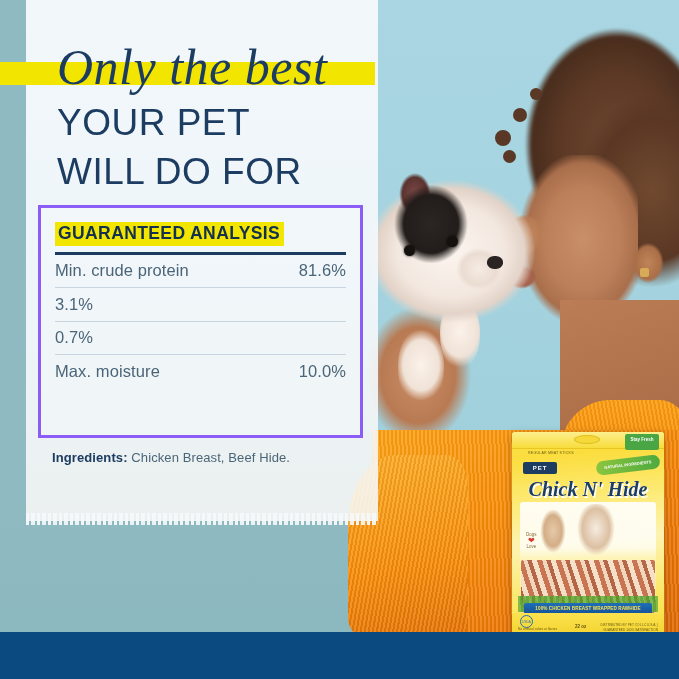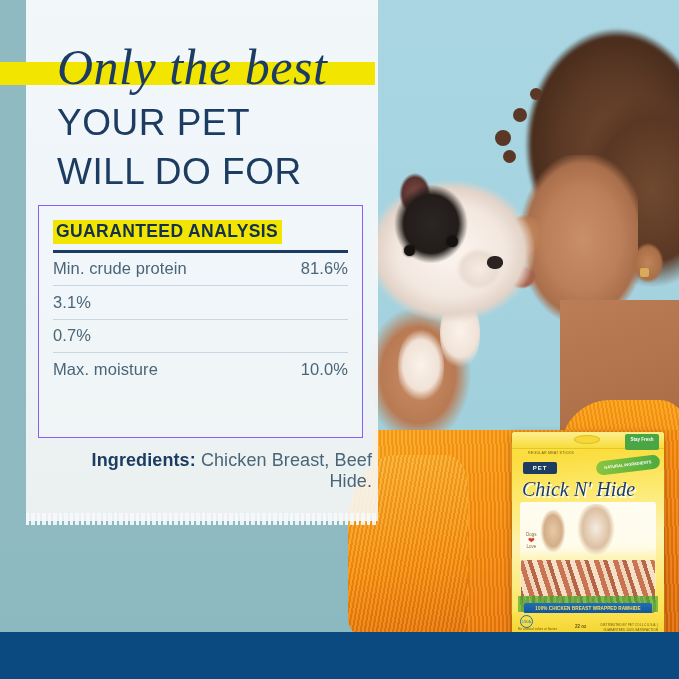--- a/index.html
+++ b/index.html
@@ -156,42 +156,42 @@
   }
   .hl-caps {
     margin-left:57px; margin-top:2px;
     font-size:37px; font-weight:400; line-height:1.26;
     letter-spacing:.5px; color:#1c3c61;
   }
 
   
   .analysis-box {
     position:absolute; left:38px; top:205px; width:325px; height:233px;
-    border:1px solid #8b5cf6; background:rgba(255,255,255,.18);
+    border:3px solid #8b5cf6; background:rgba(255,255,255,.18);
   }
   .analysis-head {
     margin:14px 0 0 14px; display:inline-block;
     background:#f2e500; padding:1px 4px 2px 3px;
     font-size:17.5px; font-weight:700; letter-spacing:.4px; color:#13314f;
   }
   .head-rule {
     margin:6px 14px 0 14px; height:2.5px; background:#1c3c61;
   }
   .rows { margin:0 14px; }
   .row {
     display:flex; justify-content:space-between; align-items:center;
     height:33.5px; border-bottom:1px solid #c9d6e1;
     font-size:16.5px; color:#4b6578; letter-spacing:.1px;
   }
   .row:last-child { border-bottom:none; }
   .row .val { color:#4b6578; }
 
   .ingredients {
     position:absolute; left:52px; top:450px; width:320px;
-    font-size:18px; color:#4b6578; letter-spacing:.1px;text-align:right;
+    font-size:13px; color:#4b6578; letter-spacing:.1px;
   }
   .ingredients b { color:#1c3c61; font-weight:700; }
 
   
   .package {
     position:absolute; left:512px; top:432px; width:152px; height:208px;
     background:linear-gradient(175deg,#fbe14b 0%,#fbdd3e 12%,#fde96f 30%,#fdf3b0 52%,#fbe34e 88%,#f4d430 100%);
     border-radius:3px 3px 6px 6px;
     box-shadow:0 2px 8px rgba(0,0,0,.25);
     overflow:hidden;
@@ -223,22 +223,22 @@
   }
   .pkg-brandmark {
     position:absolute; left:11px; top:30px; width:34px; height:12px;
     background:#1c3c61; border-radius:2px;
     color:#fff; font-size:6px; text-align:center; line-height:12px;
     letter-spacing:1px; font-weight:700;
   }
   .pkg-title {
     position:absolute; left:10px; top:44px; width:132px; height:26px;
     font-family:"Liberation Serif", serif;
-    font-style:italic; font-weight:400; font-size:20px;
-    color:#1c3c61; text-align:left; line-height:26px;
+    font-style:italic; font-weight:700; font-size:20px;
+    color:#1c3c61; text-align:center; line-height:26px;
     text-shadow:1.5px 1.5px 0 #fff, -0.5px -0.5px 0 #fff;
   }
   .pkg-window {
     position:absolute; left:8px; top:70px; width:136px; height:108px;
     background:linear-gradient(180deg, rgba(255,255,255,.9) 0%, rgba(255,255,255,.75) 42%, rgba(255,255,255,.3) 52%, rgba(255,255,255,.15) 100%);
     border-radius:3px;
   }
   .pkg-dog-a {
     position:absolute; left:26px; top:78px; width:30px; height:52px;
     background:radial-gradient(ellipse 15px 26px at 50% 40%, #e6c9a8 0%, #d3ae88 60%, rgba(211,174,136,0) 85%);

